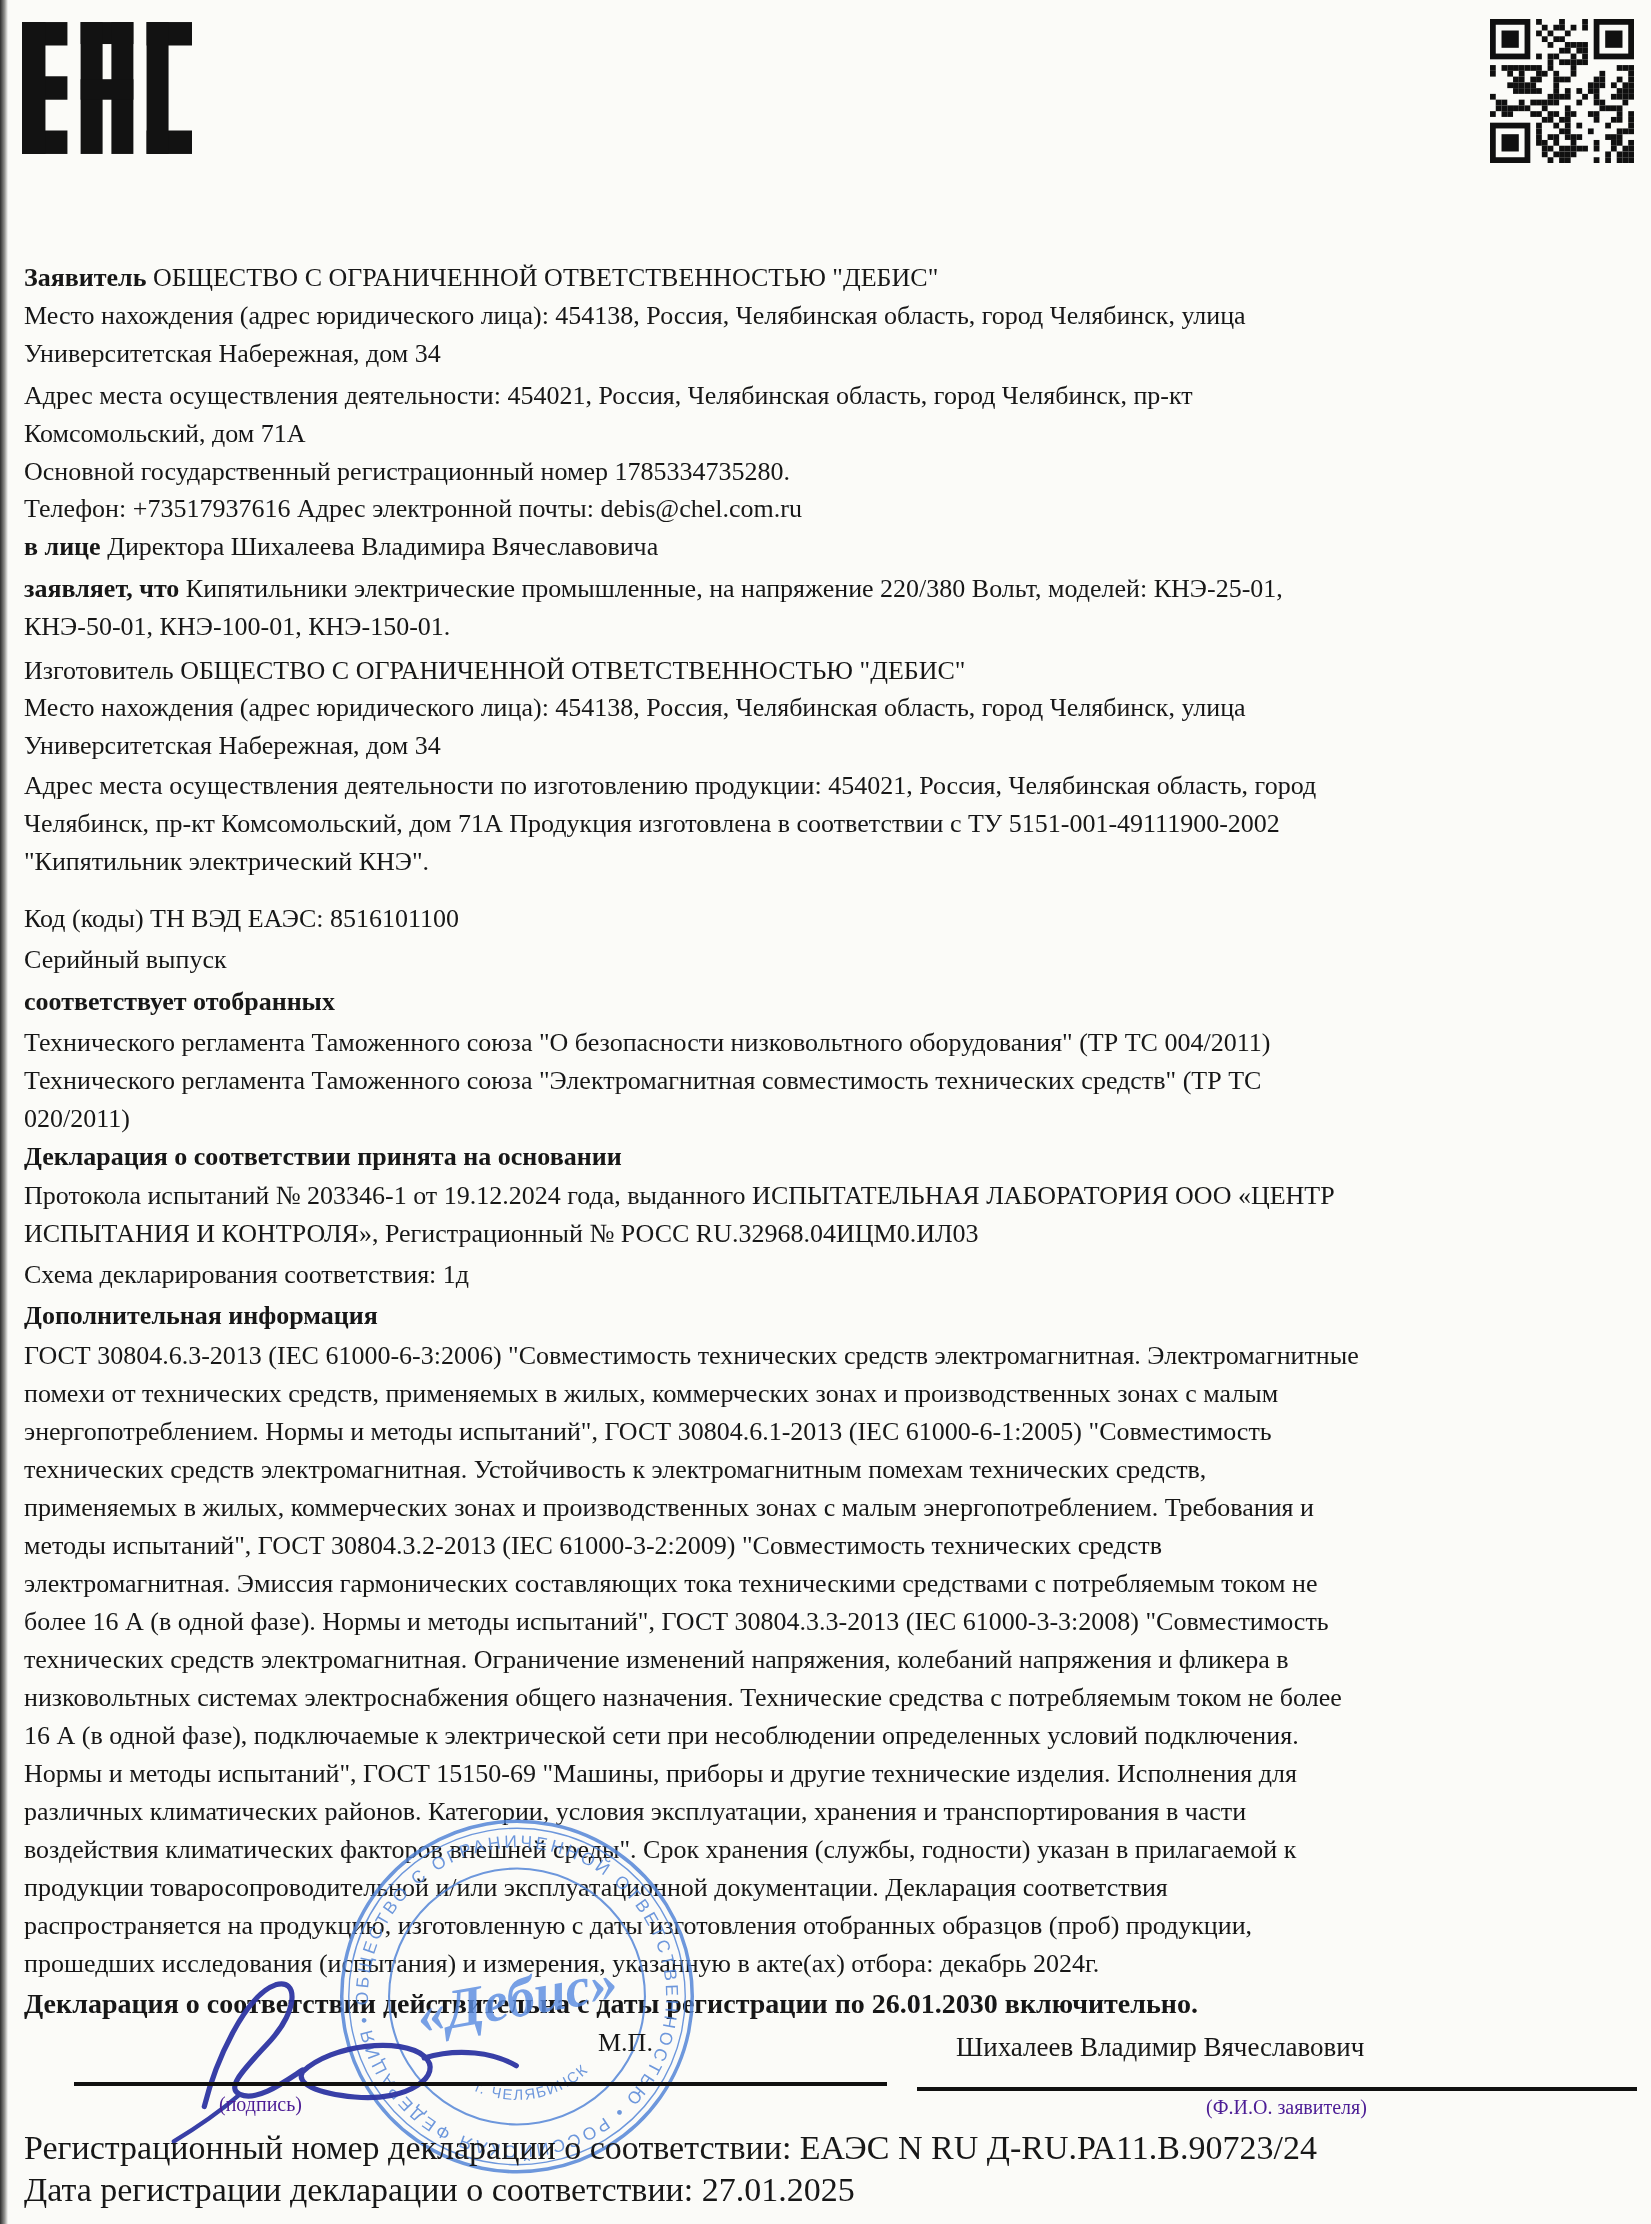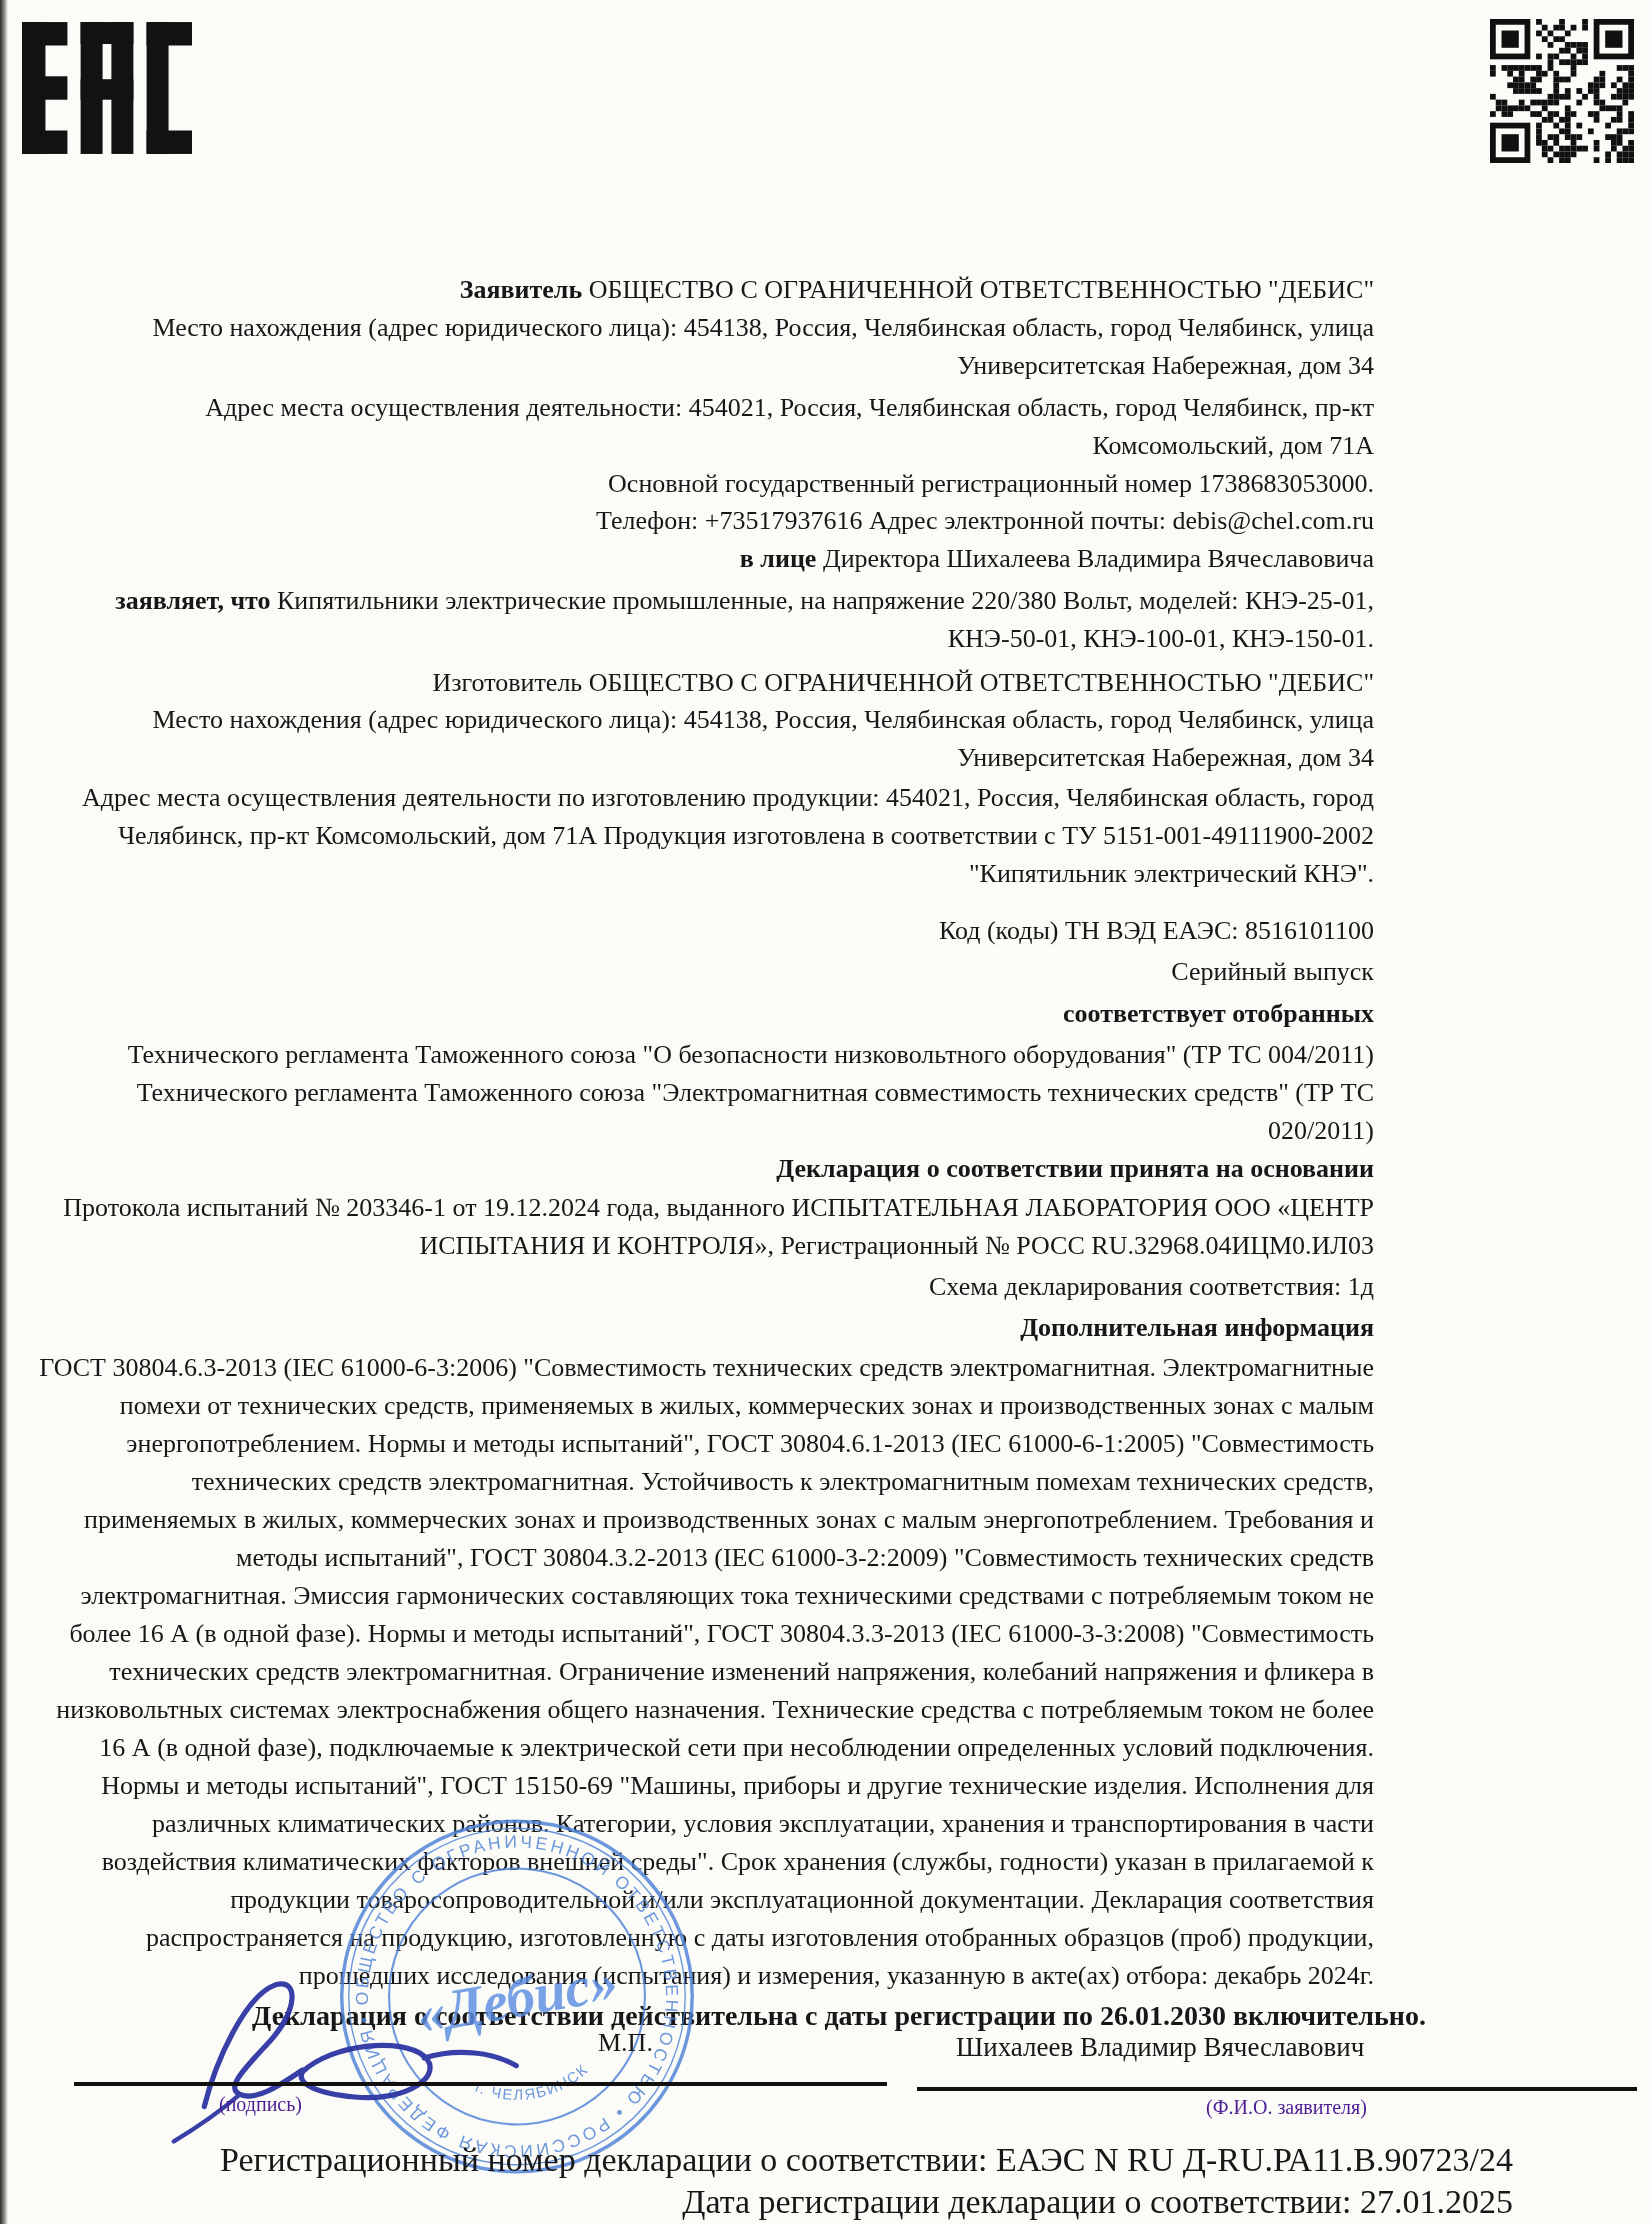--- a/index.html
+++ b/index.html
@@ -10,22 +10,22 @@
   }
   .scan-edge{position:absolute;left:0;top:0;width:7.8px;height:2225px;
     background:linear-gradient(90deg,#2e2e2e 0%,#8f8f8c 55%,rgba(150,150,146,0));}
   
   .eac-logo{position:absolute;left:22px;top:7px;}
   .hdr-title{position:absolute;left:200px;top:12px;width:1217px;text-align:center;
     font-family:"Liberation Sans",sans-serif;font-weight:bold;font-size:41px;
     line-height:43px;letter-spacing:-0.9px;color:#111;}
   .qr{position:absolute;left:1490px;top:19px;}
   
-  .para{position:absolute;left:24px;width:1338px;margin:12px;
-    font-size:26px;line-height:38px;text-align:right;}
+  .para{position:absolute;left:24px;width:1338px;margin:0;
+    font-size:26px;line-height:38px;}
   .para b{font-weight:bold;}
   .addtext{line-height:38px;}
   .footline{font-weight:normal;font-size:34px;}
   .validity{font-weight:bold;font-size:28px;}
   
   .rule{position:absolute;height:3.5px;background:#101010;}
   .rule-sign{left:74px;top:2082px;width:813px;}
   .rule-fio{left:917px;top:2087px;width:720px;}
   .caption{position:absolute;font-size:20px;color:#4c1d95;text-align:center;}
   .cap-sign{left:152px;top:2093px;width:217px;}
@@ -280,21 +280,21 @@
         <rect x="132.79999999999998" y="13.28" width="19.919999999999998" height="19.919999999999998" fill="#101010"></rect>
         <rect x="0" y="119.52" width="46.48" height="46.48" fill="#101010"></rect>
         <rect x="6.64" y="126.16" width="33.199999999999996" height="33.199999999999996" fill="#fbfbf8"></rect>
         <rect x="13.28" y="132.79999999999998" width="19.919999999999998" height="19.919999999999998" fill="#101010"></rect>
       </svg>
   </div>
 
   <p class="para" style="top:259px"><b>Заявитель</b><span> ОБЩЕСТВО С ОГРАНИЧЕННОЙ ОТВЕТСТВЕННОСТЬЮ "ДЕБИС"</span></p>
   <p class="para" style="top:297px">Место нахождения (адрес юридического лица): 454138, Россия, Челябинская область, город Челябинск, улица Университетская Набережная, дом 34</p>
   <p class="para" style="top:377px">Адрес места осуществления деятельности: 454021, Россия, Челябинская область, город Челябинск, пр-кт Комсомольский, дом 71А</p>
-  <p class="para" style="top:453px">Основной государственный регистрационный номер 1738683053000.</p>
+  <p class="para" style="top:453px">Основной государственный регистрационный номер 1785334735280.</p>
   <p class="para" style="top:490px">Телефон: +73517937616 Адрес электронной почты: debis@chel.com.ru</p>
   <p class="para" style="top:528px"><b>в лице</b><span> Директора Шихалеева Владимира Вячеславовича</span></p>
 
   <p class="para" style="top:570px"><b>заявляет, что</b><span> Кипятильники электрические промышленные, на напряжение 220/380 Вольт, моделей: КНЭ-25-01, КНЭ-50-01, КНЭ-100-01, КНЭ-150-01.</span></p>
   <p class="para" style="top:652px">Изготовитель ОБЩЕСТВО С ОГРАНИЧЕННОЙ ОТВЕТСТВЕННОСТЬЮ "ДЕБИС"</p>
   <p class="para" style="top:689px">Место нахождения (адрес юридического лица): 454138, Россия, Челябинская область, город Челябинск, улица Университетская Набережная, дом 34</p>
   <p class="para" style="top:767px">Адрес места осуществления деятельности по изготовлению продукции: 454021, Россия, Челябинская область, город Челябинск, пр-кт Комсомольский, дом 71А Продукция изготовлена в соответствии с ТУ 5151-001-49111900-2002 "Кипятильник электрический КНЭ".</p>
   <p class="para" style="top:900px">Код (коды) ТН ВЭД ЕАЭС: 8516101100</p>
   <p class="para" style="top:941px">Серийный выпуск</p>
 

